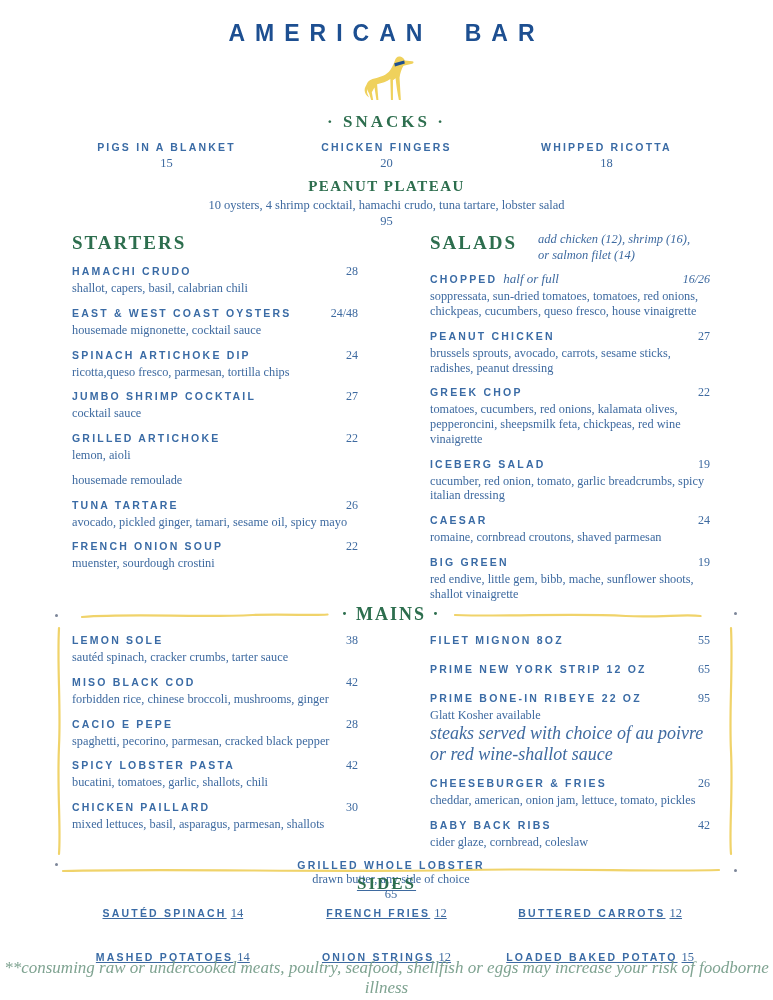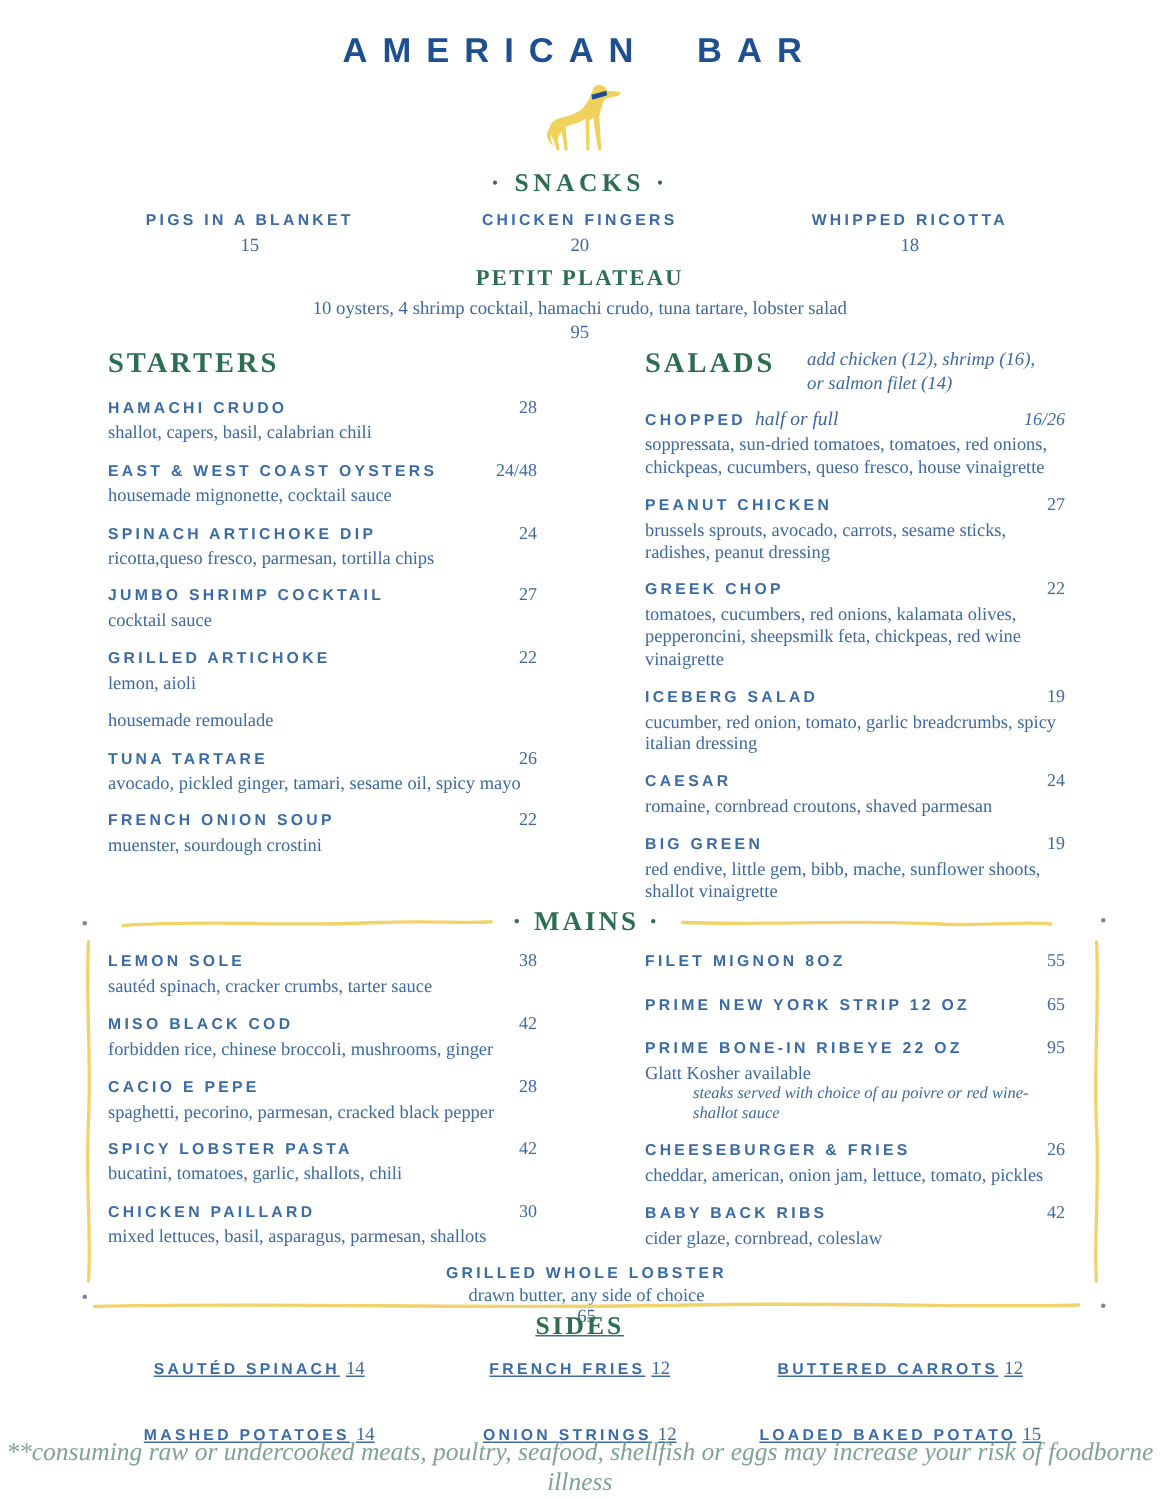--- a/index.html
+++ b/index.html
@@ -45,21 +45,21 @@
   .col-left{width:286px;margin-right:72px;}
   .col-right{width:280px;}
   .sec-title{font-size:19px;letter-spacing:2px;margin:0 0 10px 0;}
 
   .item{margin-bottom:10px;}
   .ihead{display:flex;justify-content:space-between;align-items:baseline;}
   .iname-group{display:flex;align-items:baseline;gap:6px;}
   .iprice{font-family:"Liberation Serif", serif;font-size:12px;color:#3E6AA0;white-space:nowrap;}
   .iprice.it{font-style:italic;}
   .idesc{font-size:12.3px;line-height:1.2;margin-top:2px;color:#3E6AA0;}
-  .idesc-italic{font-size:11px;line-height:1.2;font-style:italic;color:#3E6AA0;margin-left:32px;}
+  .idesc-italic{font-size:18px;line-height:1.2;font-style:italic;color:#3E6AA0;}
   .inline-note{font-style:italic;font-size:13px;color:#3E6AA0;}
 
   .salads-head{display:flex;justify-content:space-between;align-items:flex-start;margin-bottom:8px;}
   .salads-note{font-style:italic;font-size:12.5px;line-height:1.25;width:172px;color:#3E6AA0;}
 
   
   .mains-box{position:absolute;top:600px;left:55px;width:680px;height:274px;}
   .mains-inner{padding:4px 25px 0 17px;}
   .mains-head{display:flex;align-items:center;gap:12px;padding:0 8px;}
   .mains-title{font-size:18px;letter-spacing:2px;white-space:nowrap;}
@@ -127,21 +127,21 @@
         <div class="snack-price">20</div>
       </div>
       <div class="snack">
         <div class="sans-name">WHIPPED RICOTTA</div>
         <div class="snack-price">18</div>
       </div>
     </div>
   </section>
 
   <section class="petit">
-    <h2 class="g-title petit-title">PETIT PLATEAU</h2>
+    <h2 class="g-title petit-title">PEANUT PLATEAU</h2>
     <div class="petit-desc">10 oysters, 4 shrimp cocktail, hamachi crudo, tuna tartare, lobster salad</div>
     <div class="petit-price">95</div>
   </section>
 
   <div class="cols">
 
     <div class="col-left">
       <h2 class="g-title sec-title">STARTERS</h2>
 
       <div class="item">

